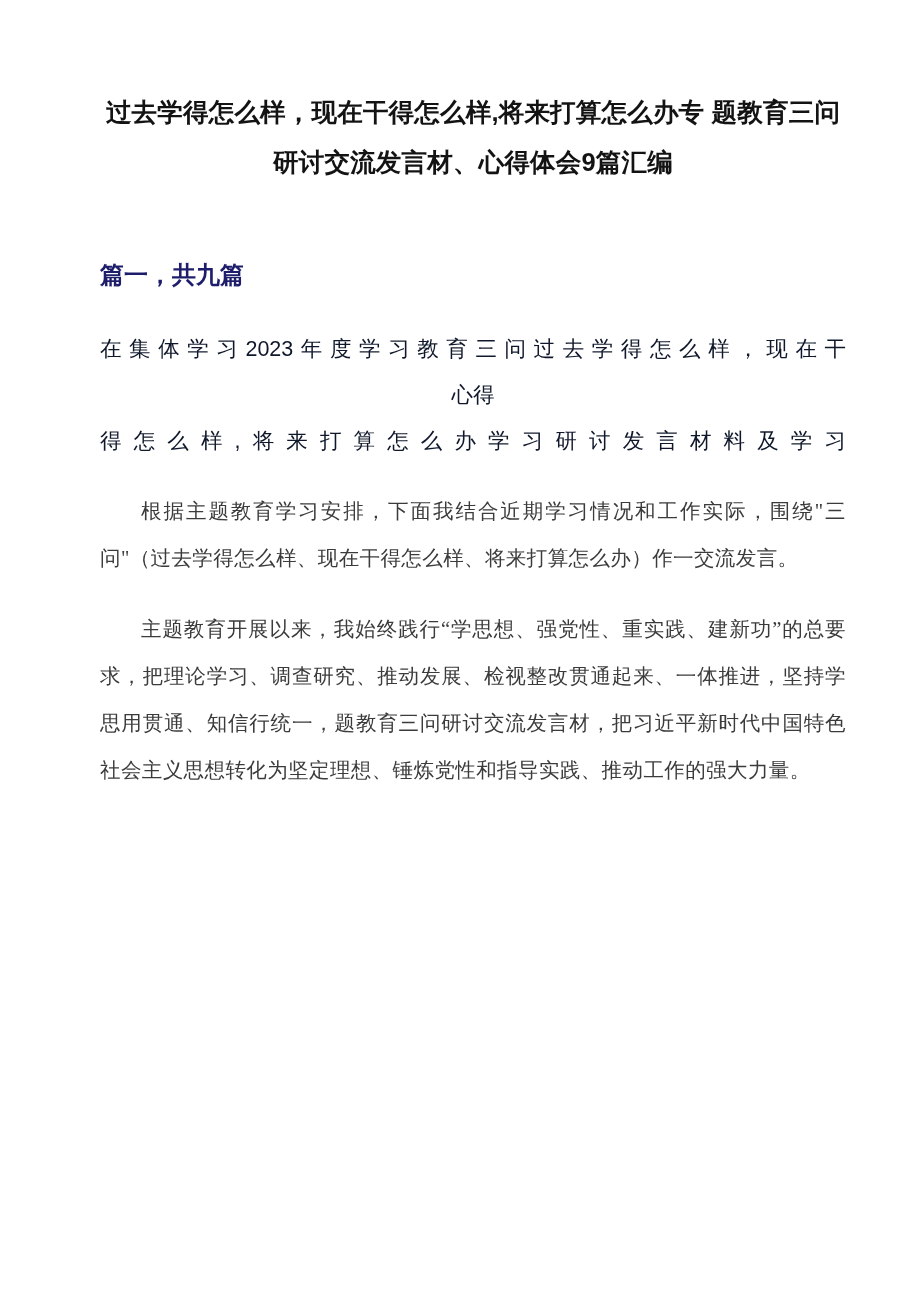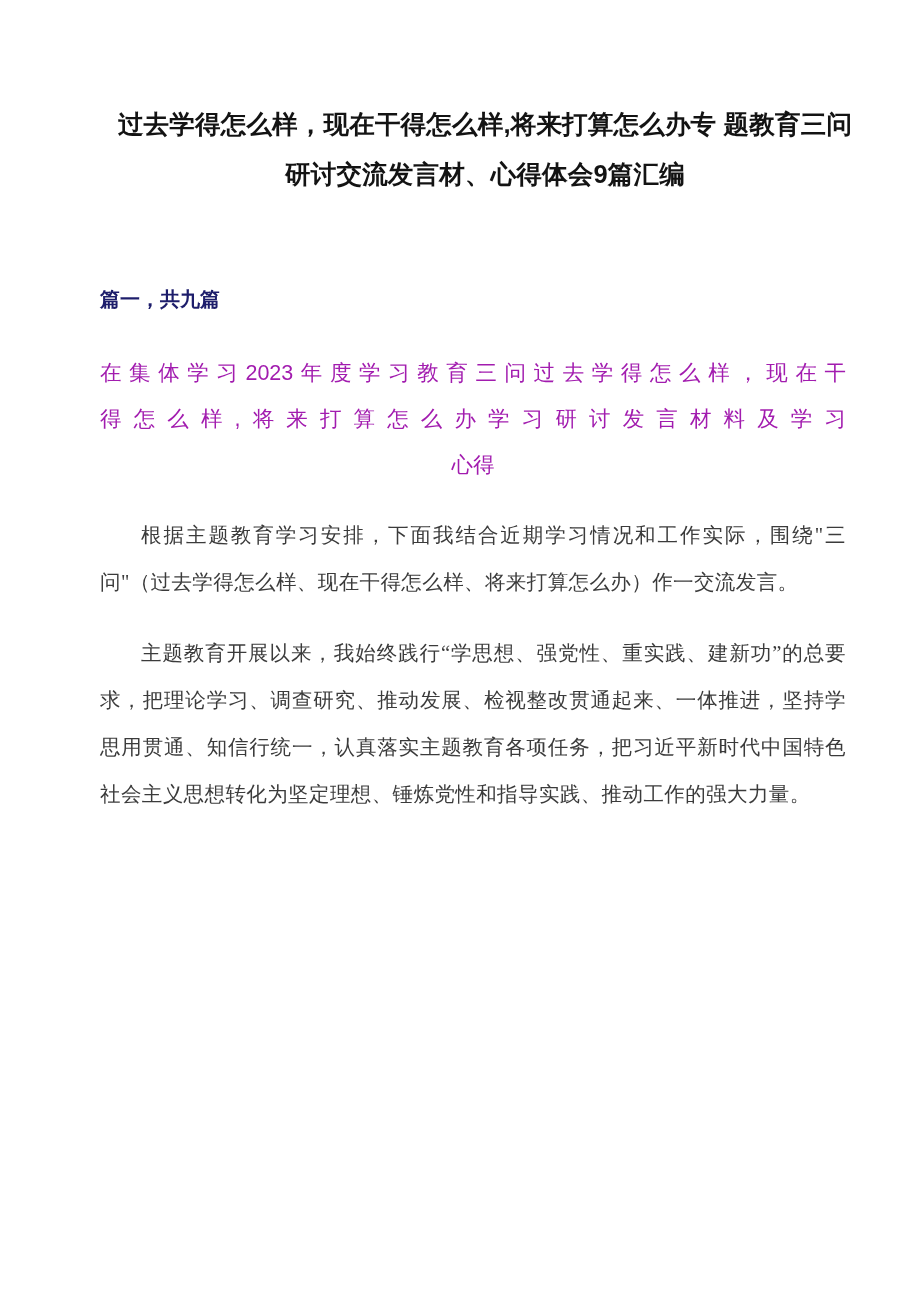--- a/index.html
+++ b/index.html
@@ -34,46 +34,46 @@
 
   
   .doc-title {
     font-family: "Liberation Sans", "DejaVu Sans", sans-serif;
     font-weight: 700;
     font-size: 25.5px;
     line-height: 50px;
     text-align: center;
     letter-spacing: 0.2px;
     color: #131313;
-    margin: 12px;
+    margin: 0;
     padding-top: 87px;
     width: 746px;
   }
 
   
   .piece-marker {
     font-family: "Liberation Sans", "DejaVu Sans", sans-serif;
     font-weight: 700;
-    font-size: 20px;
+    font-size: 24px;
     line-height: 30px;
     color: #1d1d6b;
     margin: 0;
     padding-top: 73px;
     text-align: left;
   }
 
   
   .sub-heading {
     font-family: "Liberation Sans", "DejaVu Sans", sans-serif;
     font-weight: 400;
     font-size: 21.5px;
     line-height: 46px;
     text-align: center;
     text-align-last: center;
-    color: #a21caf;
+    color: #0f172a;
     margin: 0;
     padding-top: 36px;
     width: 746px;
     text-indent: 0;
   }
   .sub-heading .sh-line {
     display: block;
   }
   .sub-heading .sh-line.just {
     text-align: justify;
@@ -115,24 +115,24 @@
 
     <h1 class="doc-title">
       <span class="t-line">过去学得怎么样，现在干得怎么样,将来打算怎么办专</span>
       <span class="t-line">题教育三问研讨交流发言材、心得体会9篇汇编</span>
     </h1>
 
     <p class="piece-marker">篇一，共九篇</p>
 
     <h2 class="sub-heading">
       <span class="sh-line just">在集体学习2023年度学习教育三问过去学得怎么样，现在干</span>
+      <span class="sh-line">心得</span>
       <span class="sh-line just">得怎么样,将来打算怎么办学习研讨发言材料及学习</span>
-      <span class="sh-line">心得</span>
     </h2>
 
     <p class="body-para spaced-top">根据主题教育学习安排，下面我结合近期学习情况和工作实际，围绕"三问"（过去学得怎么样、现在干得怎么样、将来打算怎么办）作一交流发言。</p>
 
 
-    <p class="body-para spaced-top">主题教育开展以来，我始终践行“学思想、强党性、重实践、建新功”的总要求，把理论学习、调查研究、推动发展、检视整改贯通起来、一体推进，坚持学思用贯通、知信行统一，认真落实主题教育各项任务，把习近平新时代中国特色社会主义思想转化为坚定理想、锤炼党性和指导实践、推动工作的强大力量。</p>
+    <p class="body-para spaced-top">主题教育开展以来，我始终践行“学思想、强党性、重实践、建新功”的总要求，把理论学习、调查研究、推动发展、检视整改贯通起来、一体推进，坚持学思用贯通、知信行统一，题教育三问研讨交流发言材，把习近平新时代中国特色社会主义思想转化为坚定理想、锤炼党性和指导实践、推动工作的强大力量。</p>
 
 
   </div>
 </div>
 
 </body></html>

